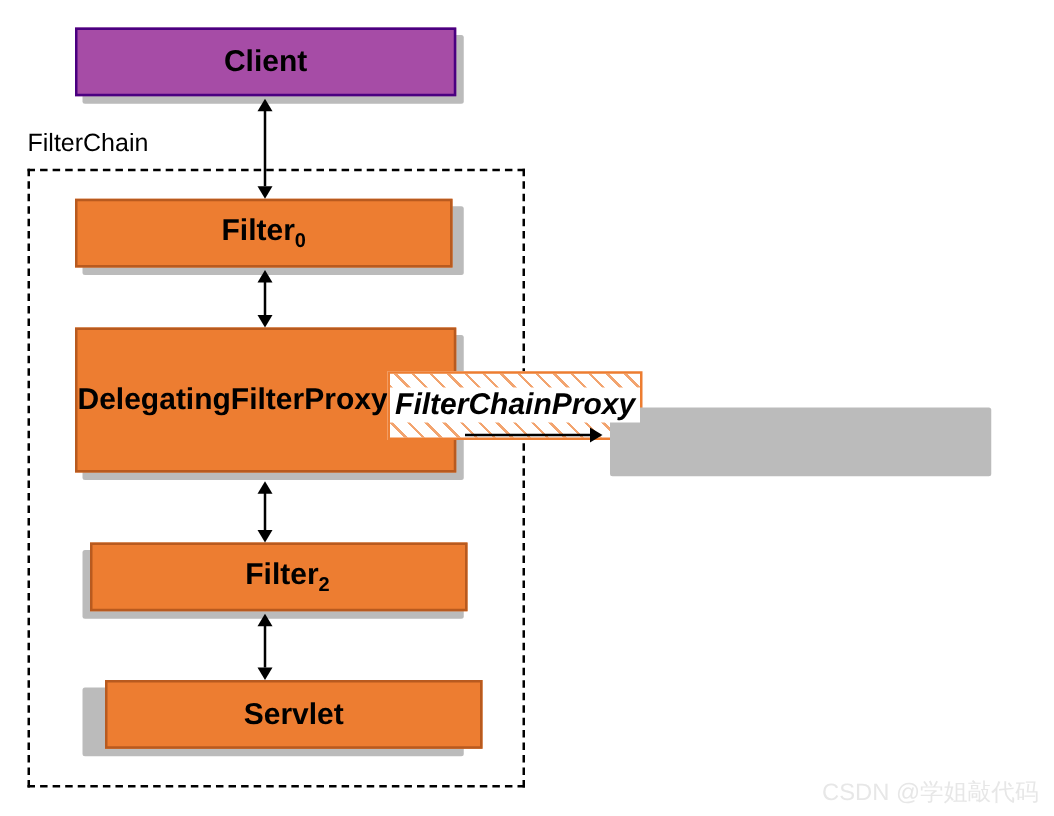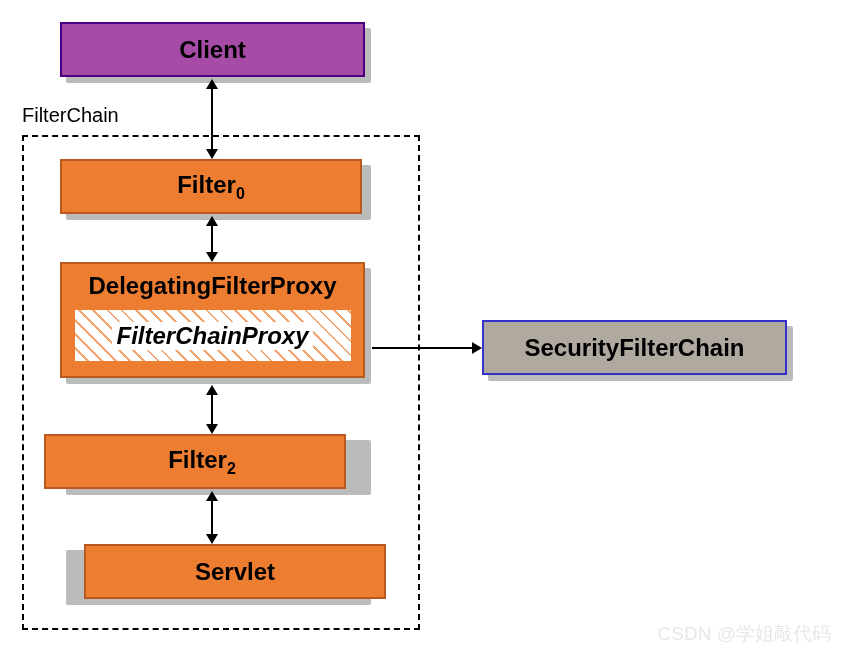--- a/index.html
+++ b/index.html
@@ -57,21 +57,21 @@
     }
     .f0-shadow { left: 66px; top: 165px; }
     .f0-box { left: 60px; top: 159px; }
     .dfp-shadow { left: 66px; top: 268px; width: 305px; height: 116px; }
     .dfp-box {
       left: 60px; top: 262px; width: 305px; height: 116px;
       background: #ed7d31;
       border: 2px solid #b85a1f;
       color: #000;
       font-size: 24px;
-      flex-direction: column;
+      flex-direction: row;
       align-items: center;
       justify-content: flex-start;
       padding-top: 8px;
     }
     .dfp-title {
       font-weight: bold;
       color: #000;
       margin-bottom: 8px;
     }
     .fcp-box {
@@ -101,21 +101,21 @@
       opacity: 0.7;
       z-index: 0;
     }
     .fcp-box span {
       position: relative;
       z-index: 1;
       background: #fff;
       padding: 0 4px;
     }
     .f2-shadow { left: 66px; top: 440px; }
-    .f2-box { left: 44px; top: 434px; padding-left: 14px; }
+    .f2-box { left: 72px; top: 434px; padding-left: 14px; }
     .servlet-shadow { left: 66px; top: 550px; }
     .servlet-box { left: 60px; top: 544px; margin-left: 24px; }
     .sfc-shadow { left: 488px; top: 326px; width: 305px; height: 55px; }
     .sfc-box {
       left: 482px; top: 320px;
       width: 305px; height: 55px;
       background: #b0a99f;
       border: 2px solid #3333cc;
       color: #000;
     }
@@ -191,23 +191,20 @@
   <div class="box filter-box f2-box">
     <span><span>Filter</span><sub>2</sub></span>
   </div>
 
   <div class="shadow filter-shadow servlet-shadow"></div>
   <div class="box filter-box servlet-box">
     <span>Servlet</span>
   </div>
 
   <div class="shadow sfc-shadow"></div>
-  <div class="box sfc-box">
-    <span>SecurityFilterChain</span>
-  </div>
 
   <div class="arrow arrow-v" style="left:211px; top:87px; height:62px;"></div>
   <div class="arrowhead-up" style="left:206px; top:79px;"></div>
   <div class="arrowhead-down" style="left:206px; top:149px;"></div>
 
   <div class="arrow arrow-v" style="left:211px; top:224px; height:28px;"></div>
   <div class="arrowhead-up" style="left:206px; top:216px;"></div>
   <div class="arrowhead-down" style="left:206px; top:252px;"></div>
 
   <div class="arrow arrow-v" style="left:211px; top:393px; height:31px;"></div>

